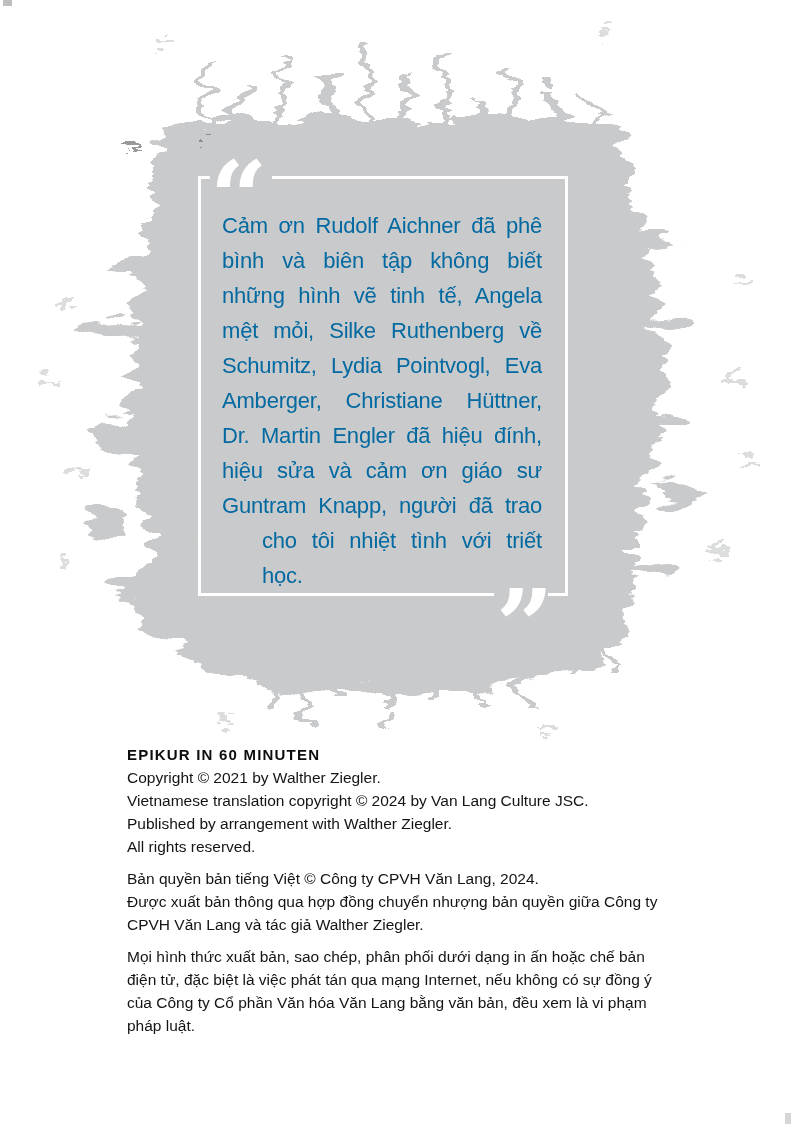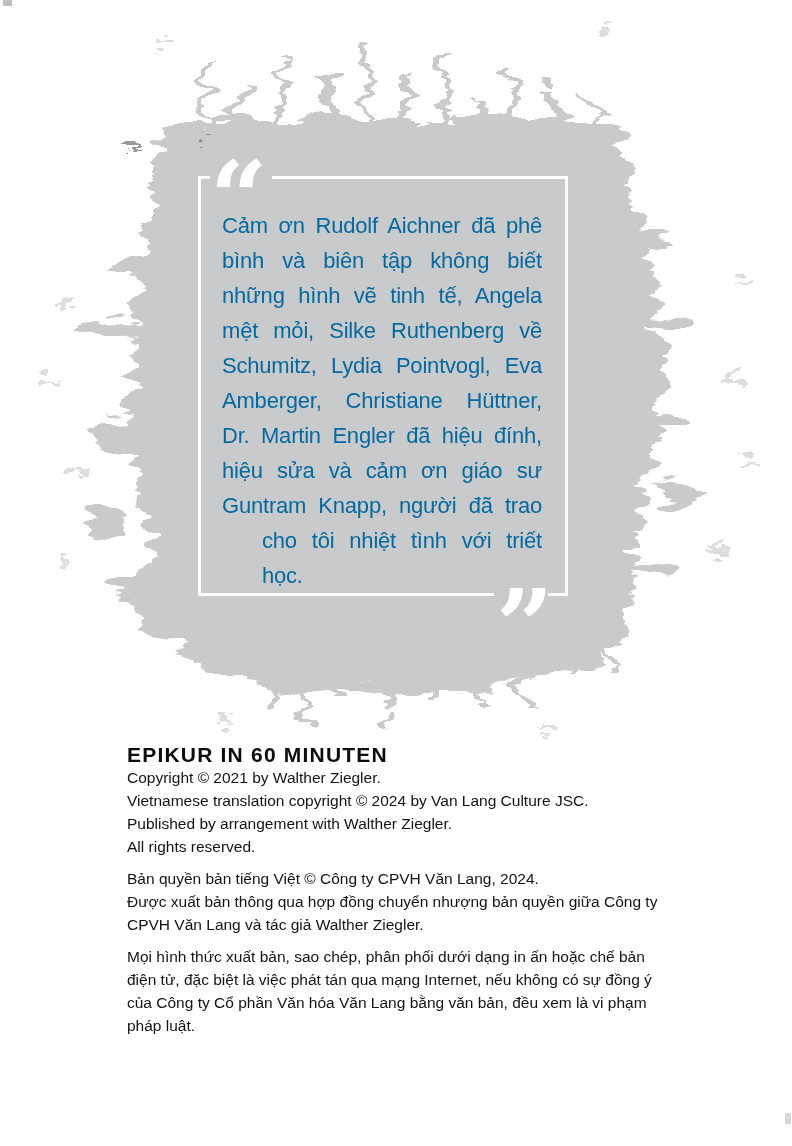--- a/index.html
+++ b/index.html
@@ -32,21 +32,21 @@
   }
   
   .colophon{
     position:absolute;
     left:127px;top:743px;width:590px;
     color:#141414;
     font-size:15.5px;line-height:23px;
   }
   .book-title{
     font-weight:bold;
-    font-size:21px;
+    font-size:15px;
     letter-spacing:1.2px;
     line-height:23px;
     color:#0d0d0d;
   }
   .c-block{margin:0 0 9px 0;}
   .c-block:last-child{margin-bottom:0;}
   .c-line{white-space:nowrap;}
   
   .speck{position:absolute;background:#8a8a8a;}
   .speck.a{left:3px;top:0;width:9px;height:6px;opacity:.55;}

